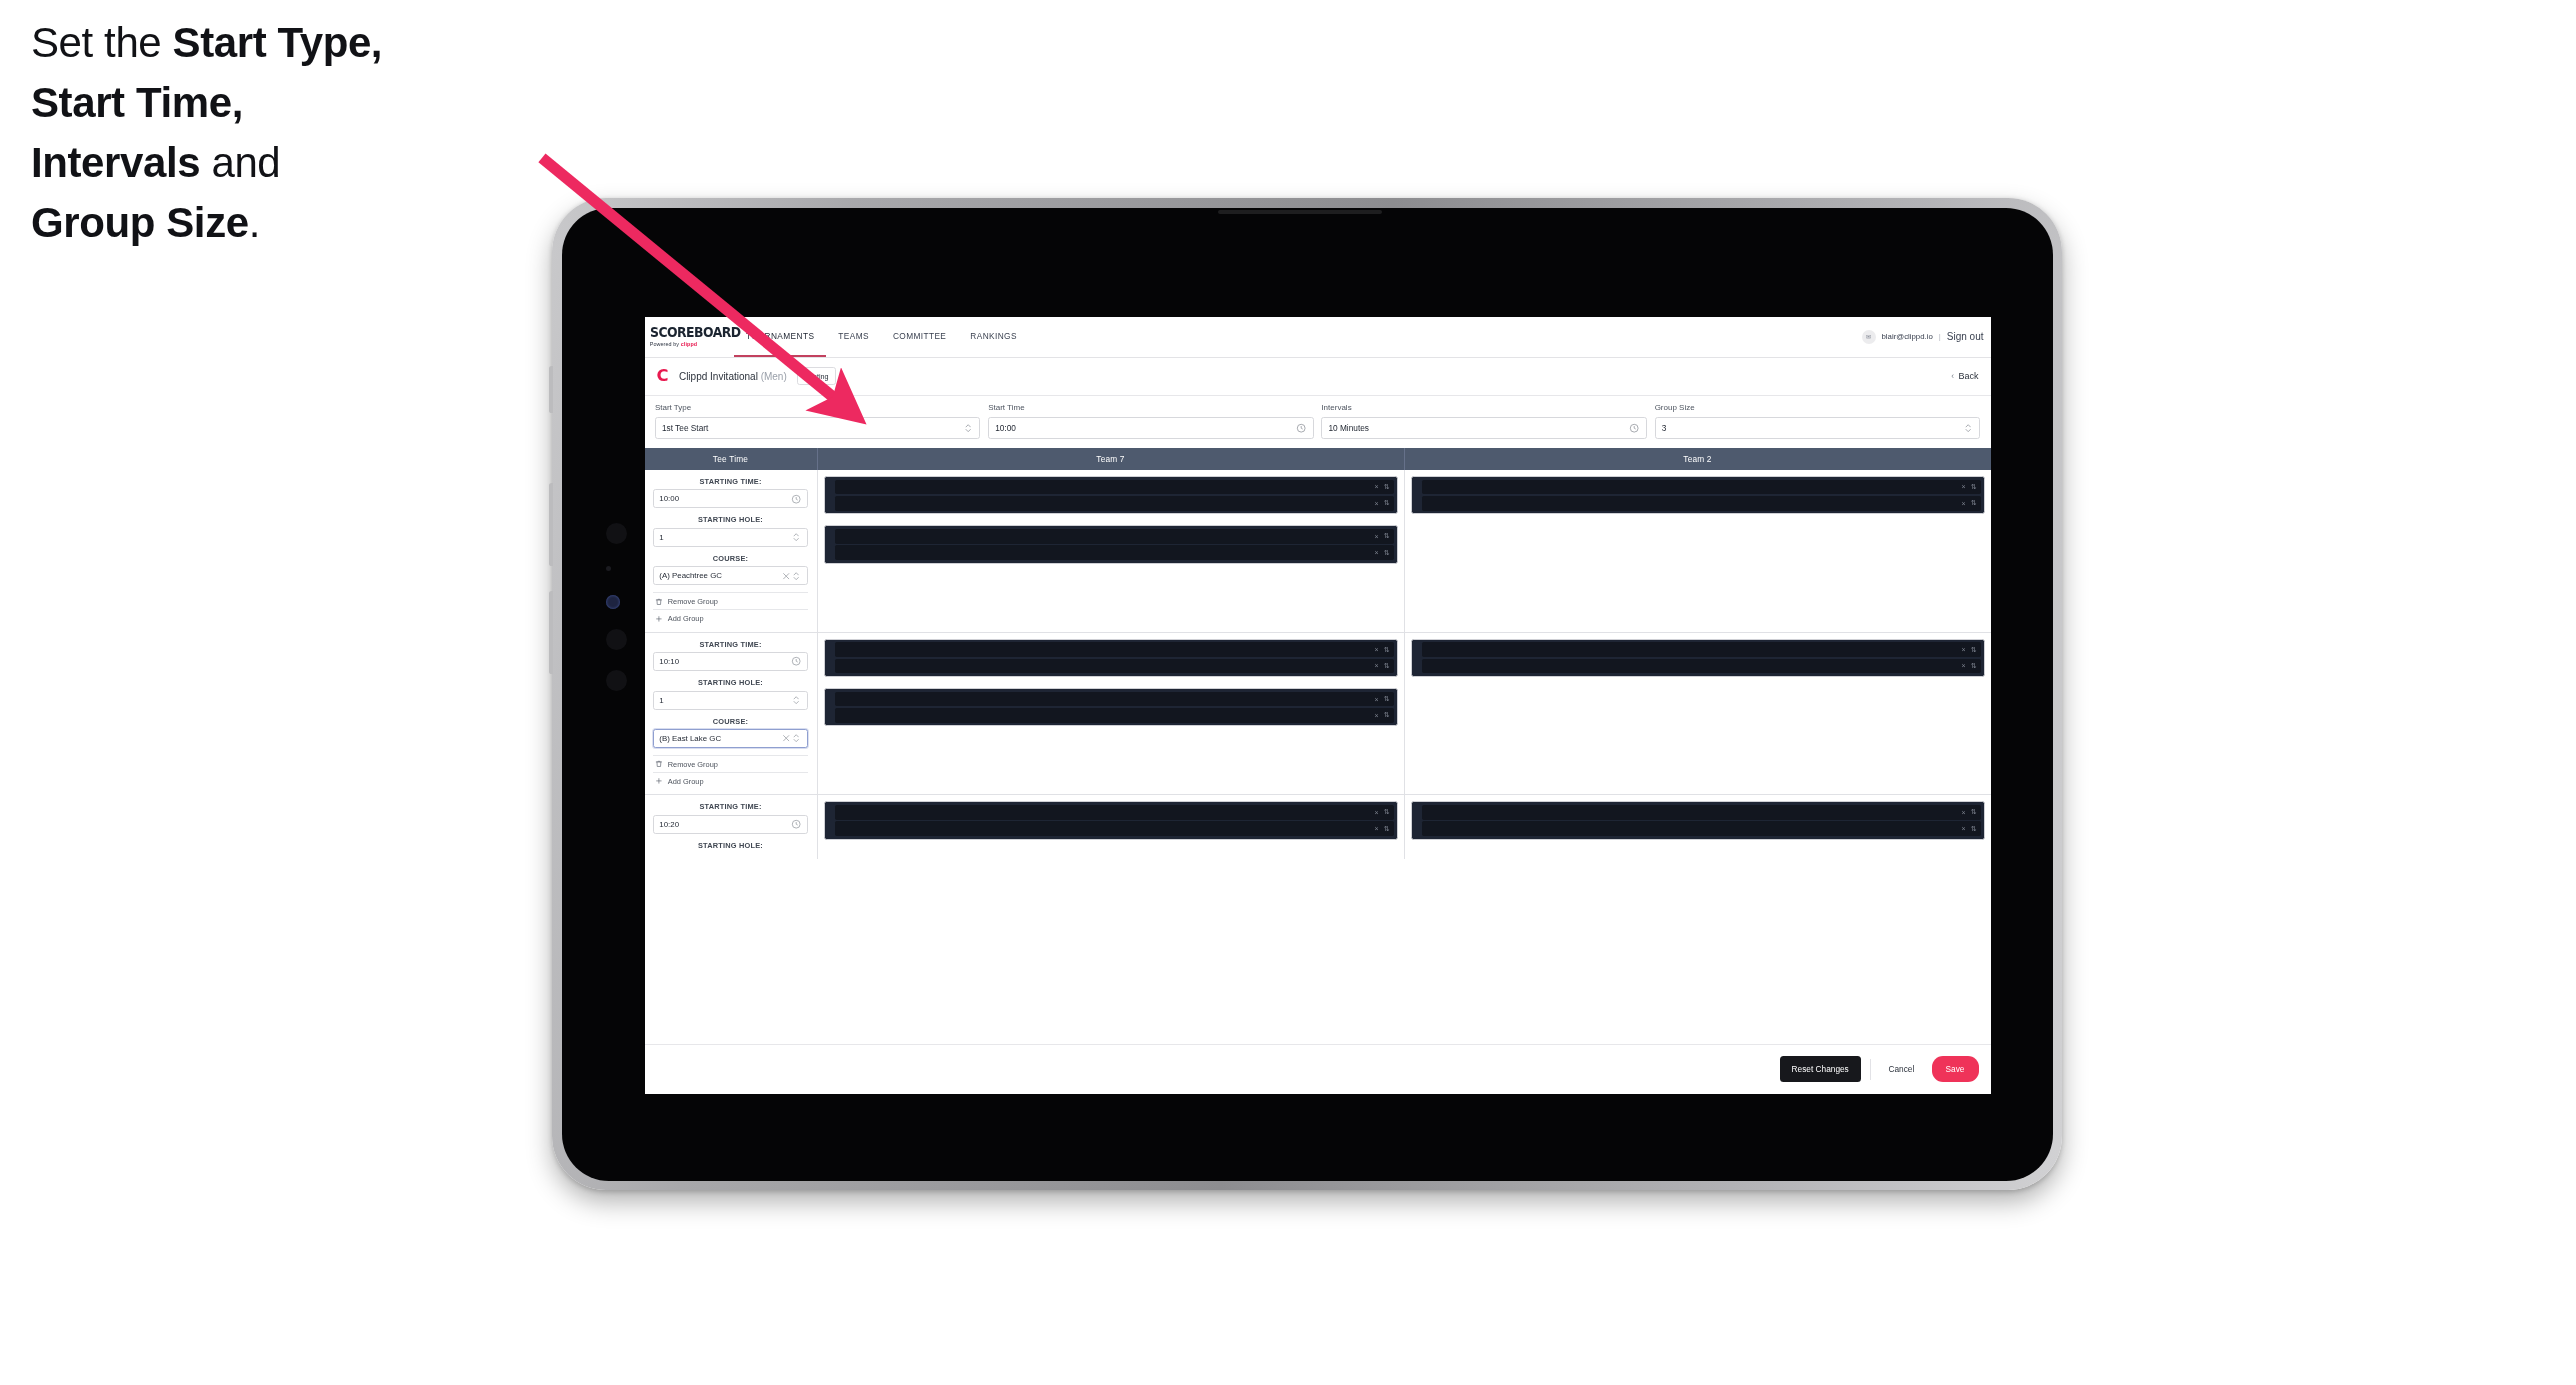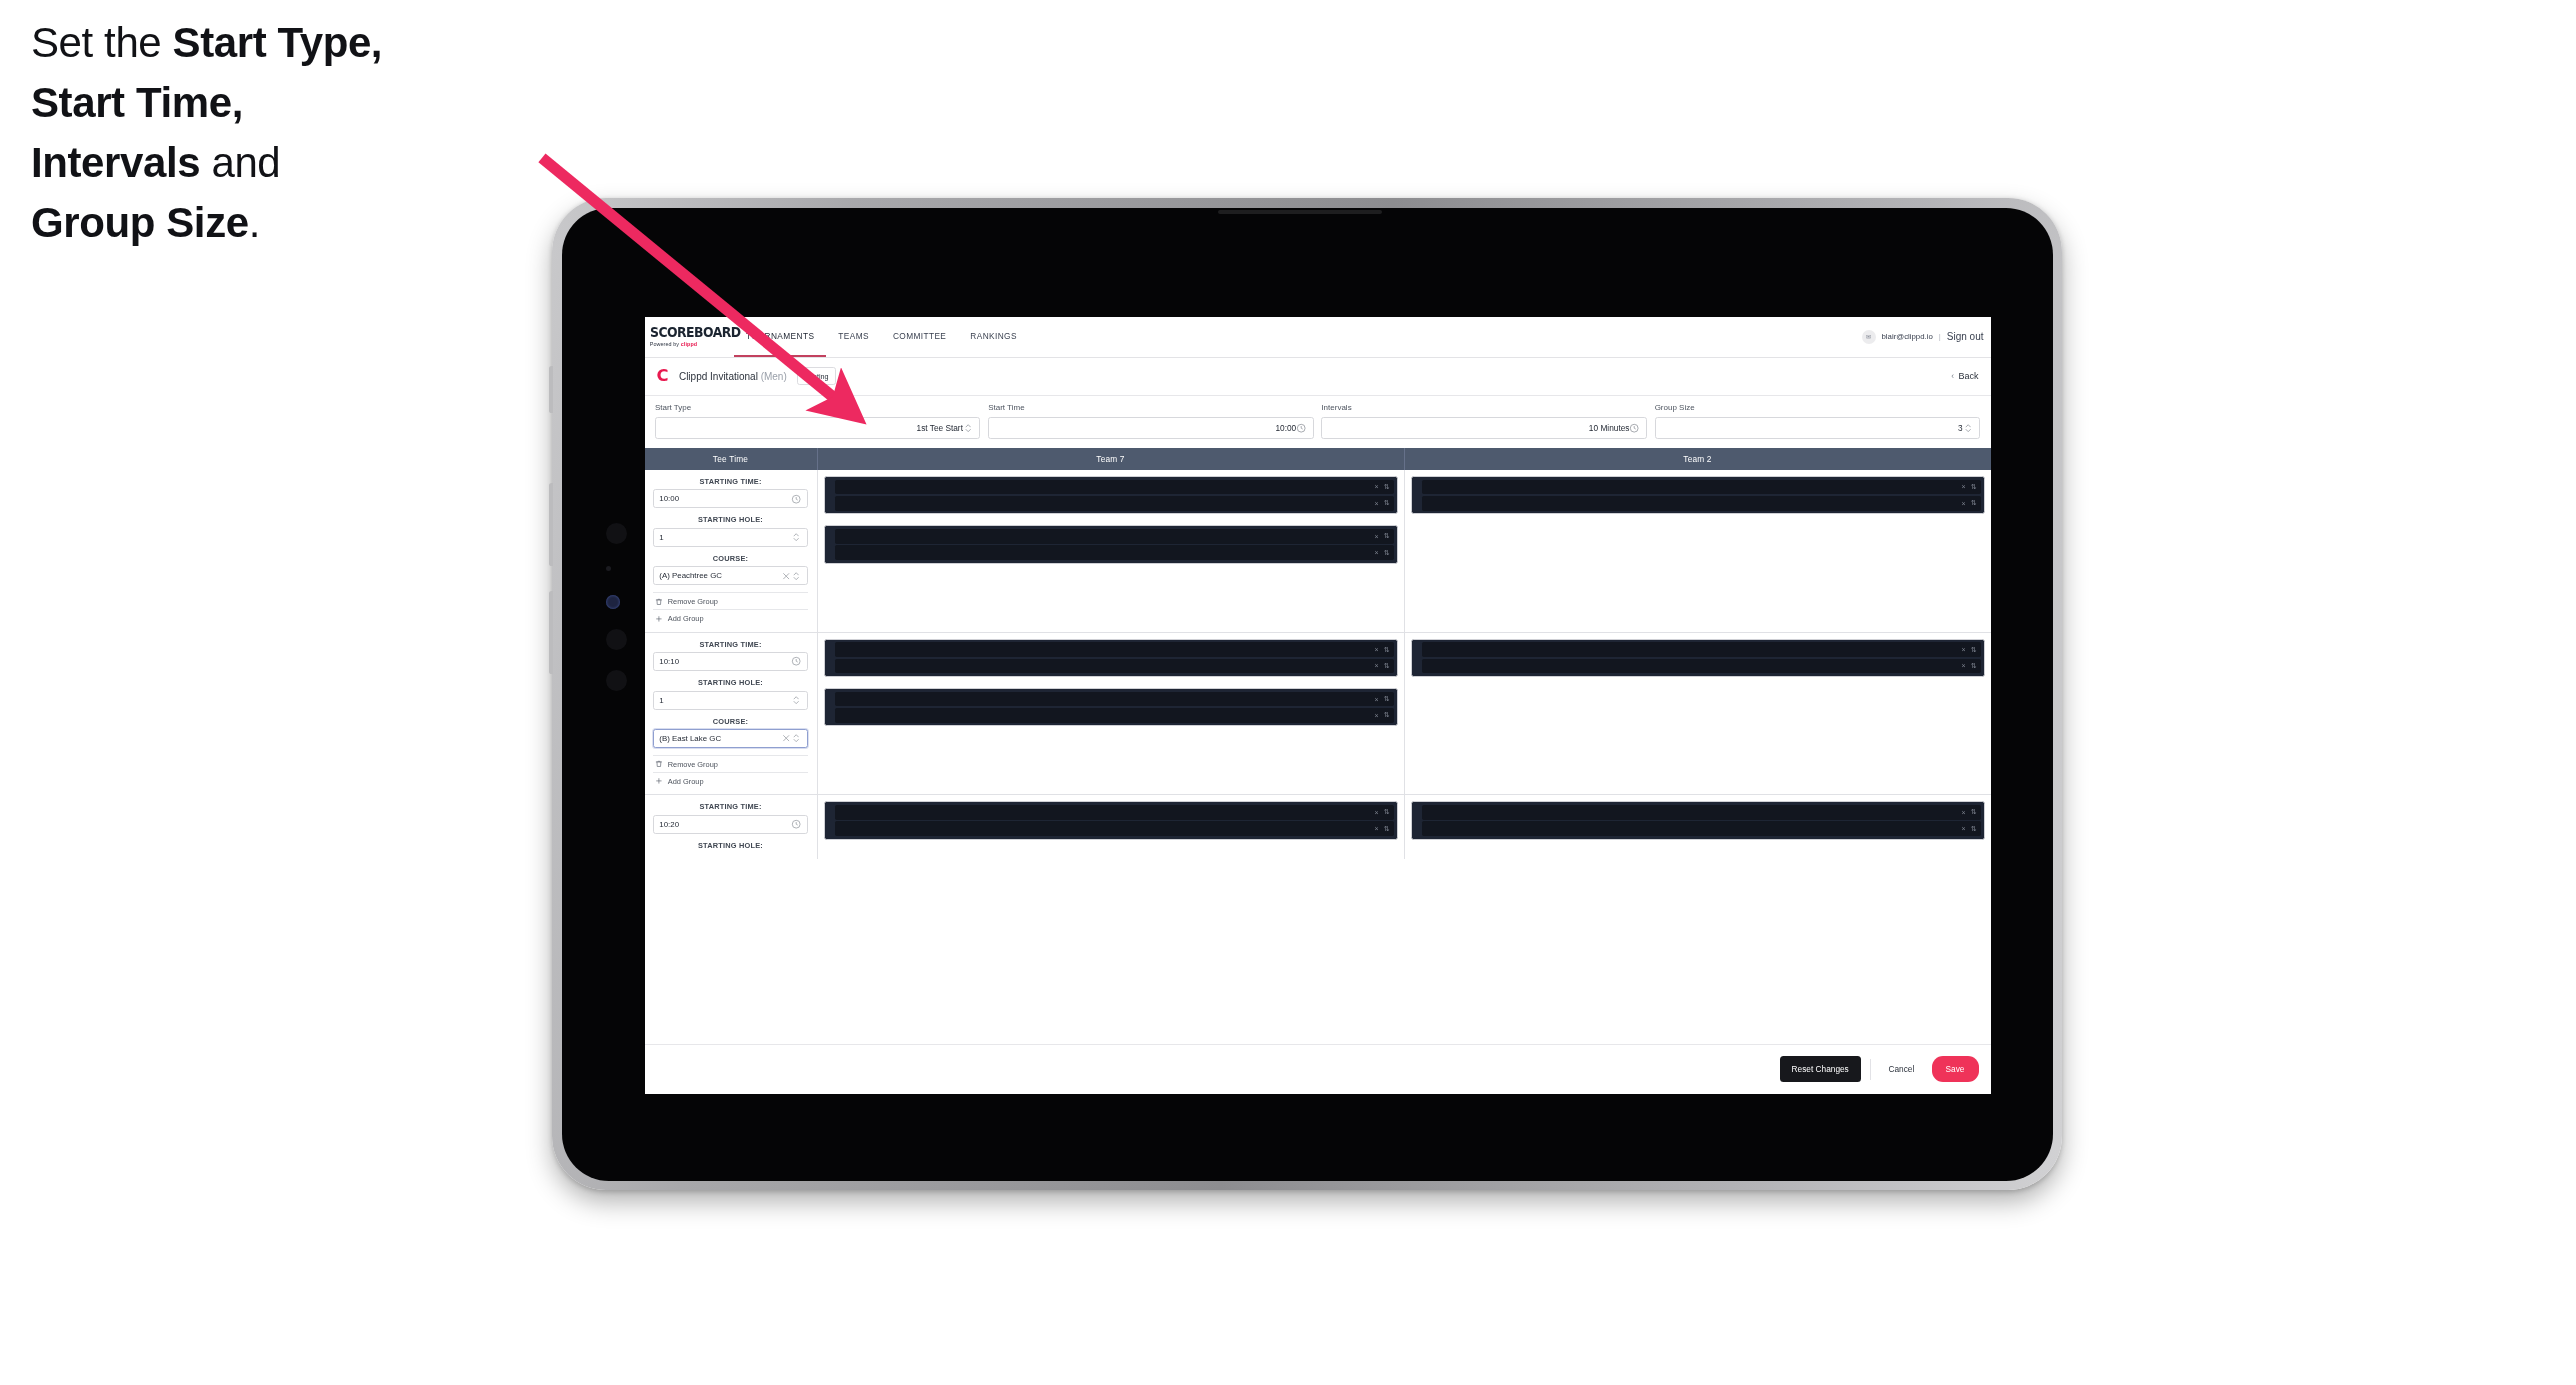--- a/index.html
+++ b/index.html
@@ -137,21 +137,21 @@
   .settings {
     display: flex; gap: 7.8px; padding: 7.8px 10.4px 8.6px 10.4px; background: #fff;
   }
   .field { flex: 1; }
   .field-label { font-size: 8px; color: #4e5560; margin-bottom: 4.3px; }
   .field-ctl {
     height: 22.4px; border: 0.9px solid #d7d8dc; border-radius: 2.6px; background: #fff;
     display: flex; align-items: center; padding: 0 6px;
     font-size: 8.3px; color: #1f2530;
   }
-  .field-ctl .val { flex: 1; text-align: right; }
+  .field-ctl .val { flex: 1; }
   .ic { width: 10.4px; height: 10.4px; flex: none; opacity: .62; }
 
   
   .thead { display: flex; background: #4e5a6e; height: 22.4px; }
   .th {
     display: flex; align-items: center; justify-content: center;
     color: #ffffff; font-size: 8.3px; letter-spacing: 0.2px;
   }
   .th.tee  { width: 173px; border-right: 0.9px solid #66718a; }
   .th.t1   { flex: 1; border-right: 0.9px solid #66718a; }

